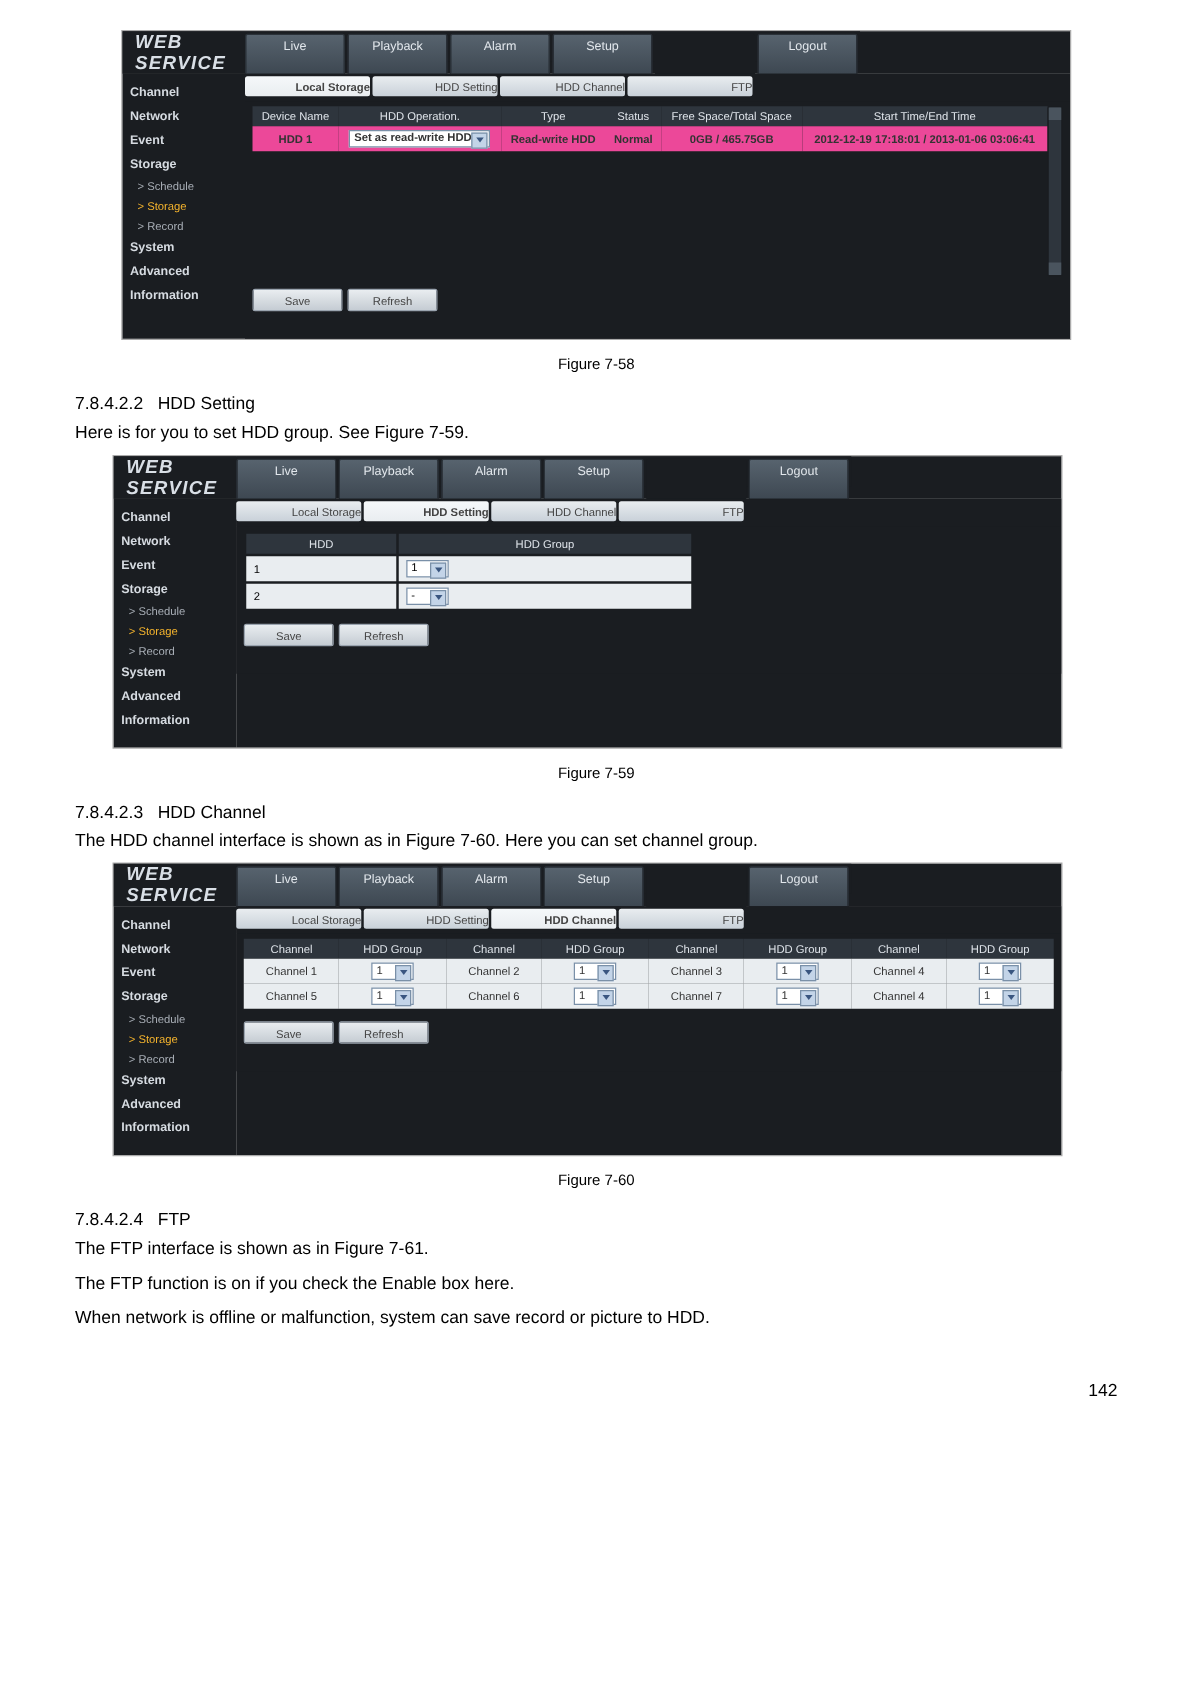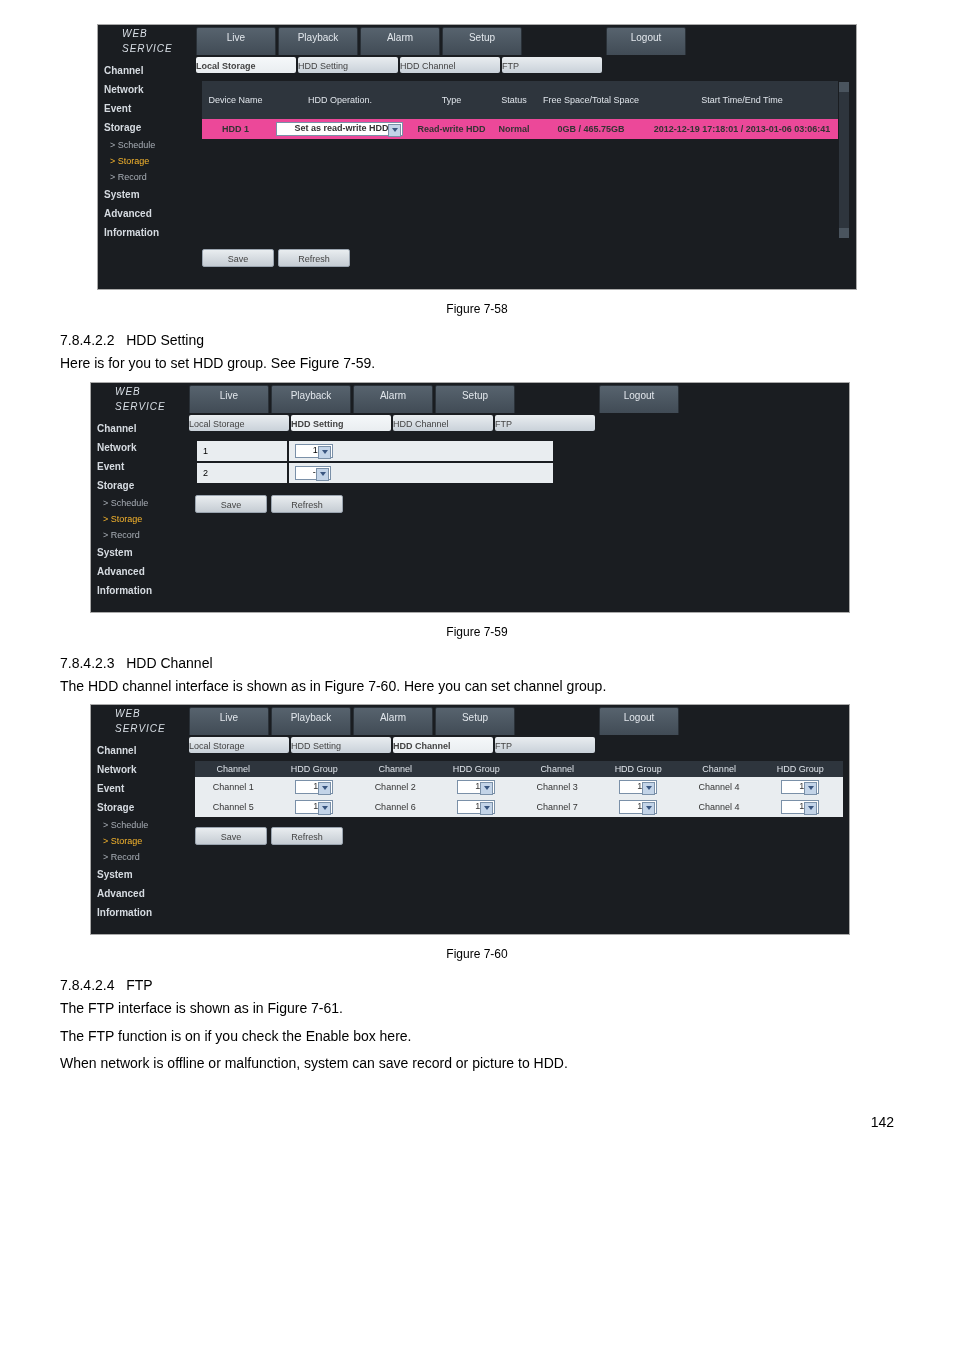--- a/index.html
+++ b/index.html
@@ -13,36 +13,36 @@
   .shot { border: 1px solid #aaa; margin: 4px auto 0; }
   .shot-inner { display: flex; }
   .sidebar { background: #1a1d21; width: 98px; padding: 6px 0 12px; }
   .side-item { color: #c7cdd4; font-size: 10px; padding: 4px 6px; line-height: 1.1; }
   .side-item.bold { font-weight: bold; color: #d6dbe1; }
   .side-sub { color: #a8aeb6; font-size: 9px; padding: 3px 6px 3px 12px; }
   .side-sub.sel { color: #f5b42d; }
 
   .rightcol { flex: 1; background: #1a1d21; }
   .header-brand { color: #d9dfe6; font-size: 13px; font-weight: bold; padding-left: 10px; letter-spacing: 1px; width: 98px; background: #1a1d21; }
-  .header-brand span { font-style: italic; font-weight: normal; font-size: 10px; margin-left: 14px; }
+  .header-brand span { font-style: italic; font-weight: bold; font-size: 15px; margin-left: 0; }
 
   
   .tabrow { display: flex; background: #1a1d21; height: 24px; }
   .tab-btn { background: linear-gradient(#57636e,#3b454f); color: #e2e7ec; font-size: 10px; width: 80px; height: 36px; margin: 2px 2px 0 0; line-height: 20px; text-align: center; border: 1px solid #2a3138; border-radius: 2px; }
   .tab-btn.clear { background: #1a1d21; border: none; }
 
   .sub-tabrow { display: flex; background: #1a1d21; height: 22px; padding: 2px 0 0 0; }
-  .subtab { background: linear-gradient(#e9edf0,#c9d1d9); color: #444; font-size: 9px; width: 100px; height: 16px; line-height: 18px; text-align: left; margin-right: 2px; border-radius: 2px; }
+  .subtab { background: linear-gradient(#e9edf0,#c9d1d9); color: #444; font-size: 9px; width: 100px; height: 16px; line-height: 18px; text-align: right; margin-right: 2px; border-radius: 2px; }
   .subtab.active { background: linear-gradient(#f5f8fa,#e9edf0); font-weight: bold; }
 
   .content-panel { background: #1a1d21; padding: 4px 6px 12px; }
   .dark-table { width: 100%; border-collapse: collapse; font-size: 9px; }
-  .dark-table th { background: #2e353d; color: #dfe4ea; font-weight: normal; padding: 14px 6px; text-align: center; }
+  .dark-table th { background: #2e353d; color: #dfe4ea; font-weight: normal; padding: 3px 6px; text-align: center; }
   .dark-table td { background: #ec4899; color: #333; padding: 3px 6px; text-align: center; font-weight: bold; }
-  .select-box { background: #fff; border: 1px solid #7a90a8; font-size: 9px; padding: 0 14px 0 17px; height: 14px; position: relative; display: inline-block; min-width: 80px; text-align: left; }
+  .select-box { background: #fff; border: 1px solid #7a90a8; font-size: 9px; padding: 0 14px 0 3px; height: 14px; position: relative; display: inline-block; min-width: 80px; text-align: left; }
   .select-box::after { content: ""; position: absolute; right: 1px; top: 1px; width: 11px; height: 11px; background: #c3d4e8; border: 1px solid #7a90a8; }
   .select-box::before { content: ""; position: absolute; right: 4px; top: 5px; width: 0; height: 0; border-left: 3px solid transparent; border-right: 3px solid transparent; border-top: 4px solid #3a5680; z-index: 2; }
 
   .btnrow { display: flex; gap: 4px; margin-top: 6px; padding: 4px 0 10px; }
   .sbtn { background: linear-gradient(#e9edf0,#c5ccd3); color: #444; font-size: 9px; width: 72px; height: 18px; line-height: 18px; text-align: center; border-radius: 2px; border: 1px solid #9aa4af; }
 
   
   .hdd-group-table { width: 360px; }
   .hdd-group-table th { background: #2e353d; color: #dfe4ea; font-size: 9px; padding: 3px 6px; text-align: center; font-weight: normal; }
   .hdd-group-table td { background: #e9edf0; font-size: 9px; padding: 3px 6px; text-align: left; }
@@ -171,20 +171,24 @@
     <div class="rightcol">
       <div class="sub-tabrow">
         <div class="subtab">Local Storage</div>
         <div class="subtab active">HDD Setting</div>
         <div class="subtab">HDD Channel</div>
         <div class="subtab">FTP</div>
       </div>
       <div class="content-panel">
         <table class="hdd-group-table">
           <tbody>
+              <tr>
+            <th style="width:120px;">HDD</th>
+            <th>HDD Group</th>
+          </tr>
           <tr>
             <td>1</td>
             <td><span class="select-box sel-small">1</span></td>
           </tr>
           <tr>
             <td>2</td>
             <td><span class="select-box sel-small">-</span></td>
           </tr>
         </tbody>
           </table>

